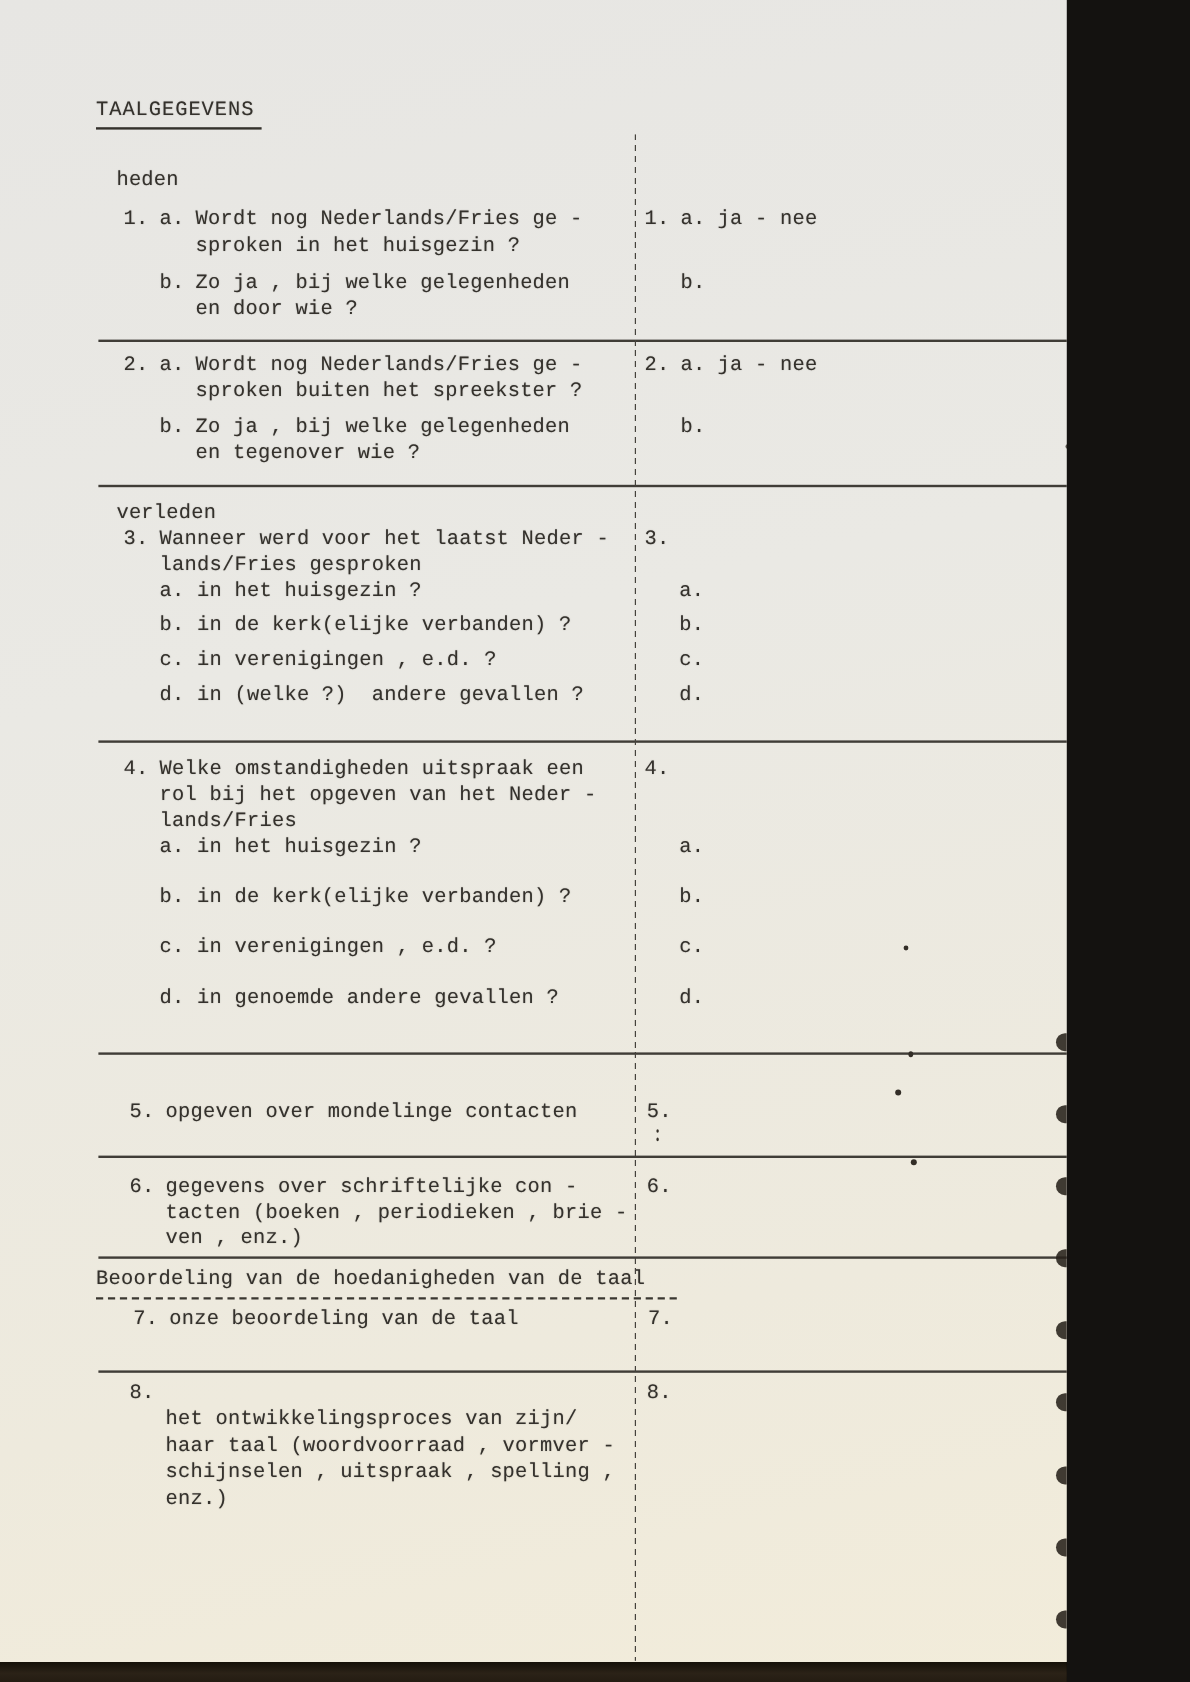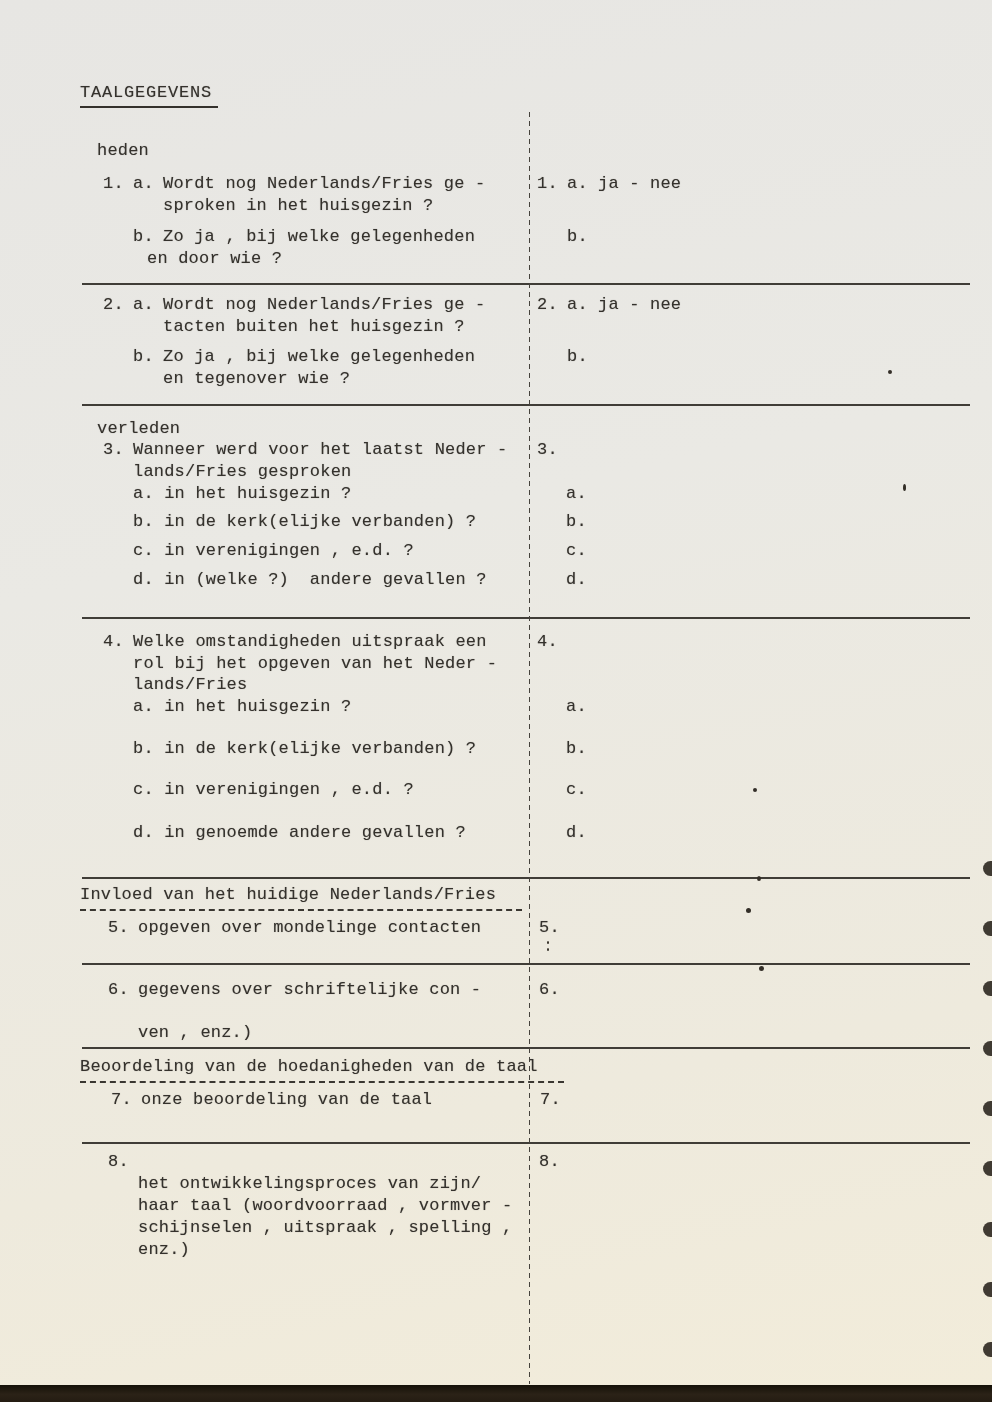--- a/index.html
+++ b/index.html
@@ -1,17 +1,17 @@
 <!DOCTYPE html>
 <html><head>
 <meta charset="utf-8">
 <style>
   * { margin:0; padding:0; box-sizing:border-box; }
   html,body { background:#141210; }
-  .stage{ position:relative; width:992px; height:1402px; overflow:hidden;
+  .stage{ position:relative; width:889px; height:1402px; overflow:hidden;
           background:#000000; font-family:"Liberation Mono","DejaVu Sans Mono",monospace; }
   .paper{ position:absolute; left:0; top:0; width:992px; height:1385px;
           background:linear-gradient(168deg,#e7e6e3 0%,#eae9e4 38%,#eeeadd 76%,#f2ecda 100%); }
   .ln{ position:absolute; font-size:17px; line-height:22px; color:#34312c;
        letter-spacing:.2px; white-space:pre; text-shadow:0 0 1px rgba(52,49,44,.38); }
   .title{ letter-spacing:.8px; border-bottom:2px solid #34312c; padding-bottom:2px; padding-right:6px; }
   .u-dash{ border-bottom:2px dashed #3a3731; padding-bottom:3px; }
   .pr22{ padding-right:22px; } .pr26{ padding-right:26px; }
   .hrule{ position:absolute; left:82px; width:888px; height:2px; background:#403d37; }
   .vline{ position:absolute; left:529px; top:112px; height:1272px; width:1px;
@@ -30,32 +30,32 @@
 
     <div class="ln title" style="left:80px;top:82px">TAALGEGEVENS</div>
     <div class="ln" style="left:97px;top:140px">heden</div>
 
     <div class="ln" style="left:103px;top:173px">1.</div>
     <div class="ln" style="left:133px;top:173px">a.</div>
     <div class="ln" style="left:163px;top:173px">Wordt nog Nederlands/Fries ge -</div>
     <div class="ln" style="left:163px;top:195px">sproken in het huisgezin ?</div>
     <div class="ln" style="left:133px;top:226px">b.</div>
     <div class="ln" style="left:163px;top:226px">Zo ja , bij welke gelegenheden</div>
-    <div class="ln" style="left:147px;top:248px">en door wie ?</div>
+    <div class="ln" style="left:163px;top:248px">en door wie ?</div>
     <div class="ln" style="left:537px;top:173px">1.</div>
     <div class="ln" style="left:567px;top:173px">a.</div>
     <div class="ln" style="left:598px;top:173px">ja - nee</div>
     <div class="ln" style="left:567px;top:226px">b.</div>
 
     <div class="hrule" style="top:283px"></div>
 
     <div class="ln" style="left:103px;top:294px">2.</div>
     <div class="ln" style="left:133px;top:294px">a.</div>
     <div class="ln" style="left:163px;top:294px">Wordt nog Nederlands/Fries ge -</div>
-    <div class="ln" style="left:163px;top:316px">tacten buiten het huisgezin ?</div>
+    <div class="ln" style="left:163px;top:316px">sproken buiten het spreekster ?</div>
     <div class="ln" style="left:133px;top:346px">b.</div>
     <div class="ln" style="left:163px;top:346px">Zo ja , bij welke gelegenheden</div>
     <div class="ln" style="left:163px;top:368px">en tegenover wie ?</div>
     <div class="ln" style="left:537px;top:294px">2.</div>
     <div class="ln" style="left:567px;top:294px">a.</div>
     <div class="ln" style="left:598px;top:294px">ja - nee</div>
     <div class="ln" style="left:567px;top:346px">b.</div>
 
     <div class="hrule" style="top:404px"></div>
 
@@ -84,29 +84,29 @@
     <div class="ln" style="left:133px;top:779px">c. in verenigingen , e.d. ?</div>
     <div class="ln" style="left:133px;top:822px">d. in genoemde andere gevallen ?</div>
     <div class="ln" style="left:537px;top:631px">4.</div>
     <div class="ln" style="left:566px;top:696px">a.</div>
     <div class="ln" style="left:566px;top:738px">b.</div>
     <div class="ln" style="left:566px;top:779px">c.</div>
     <div class="ln" style="left:566px;top:822px">d.</div>
 
     <div class="hrule" style="top:877px"></div>
 
-    <div class="ln u-dash pr26" style="left:80px;top:884px">Invloed van het huidige Nederlands/Fries</div>
     <div class="ln" style="left:108px;top:917px">5.</div>
     <div class="ln" style="left:138px;top:917px">opgeven over mondelinge contacten</div>
     <div class="ln" style="left:539px;top:917px">5.</div>
 
     <div class="hrule" style="top:963px"></div>
 
     <div class="ln" style="left:108px;top:979px">6.</div>
     <div class="ln" style="left:138px;top:979px">gegevens over schriftelijke con -</div>
+    <div class="ln" style="left:138px;top:1001px">tacten (boeken , periodieken , brie -</div>
     <div class="ln" style="left:138px;top:1022px">ven , enz.)</div>
     <div class="ln" style="left:539px;top:979px">6.</div>
 
     <div class="hrule" style="top:1047px"></div>
 
     <div class="ln u-dash pr26" style="left:80px;top:1056px">Beoordeling van de hoedanigheden van de taal</div>
     <div class="ln" style="left:111px;top:1089px">7.</div>
     <div class="ln" style="left:141px;top:1089px">onze beoordeling van de taal</div>
     <div class="ln" style="left:540px;top:1089px">7.</div>
 

